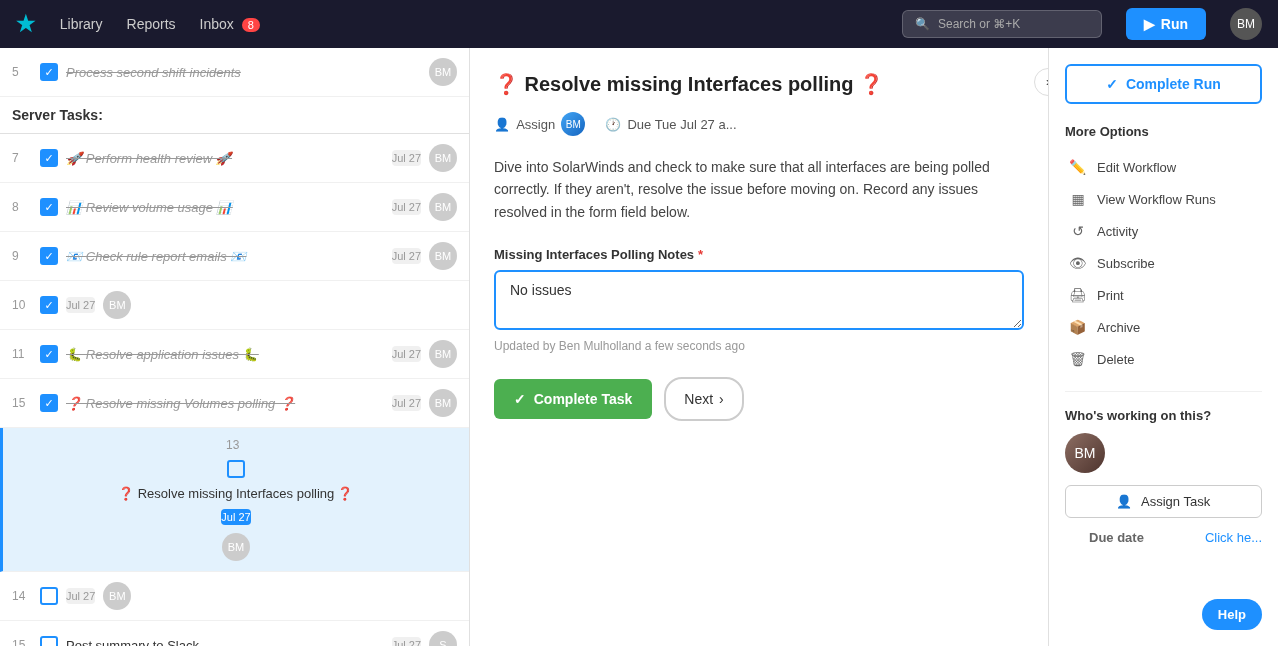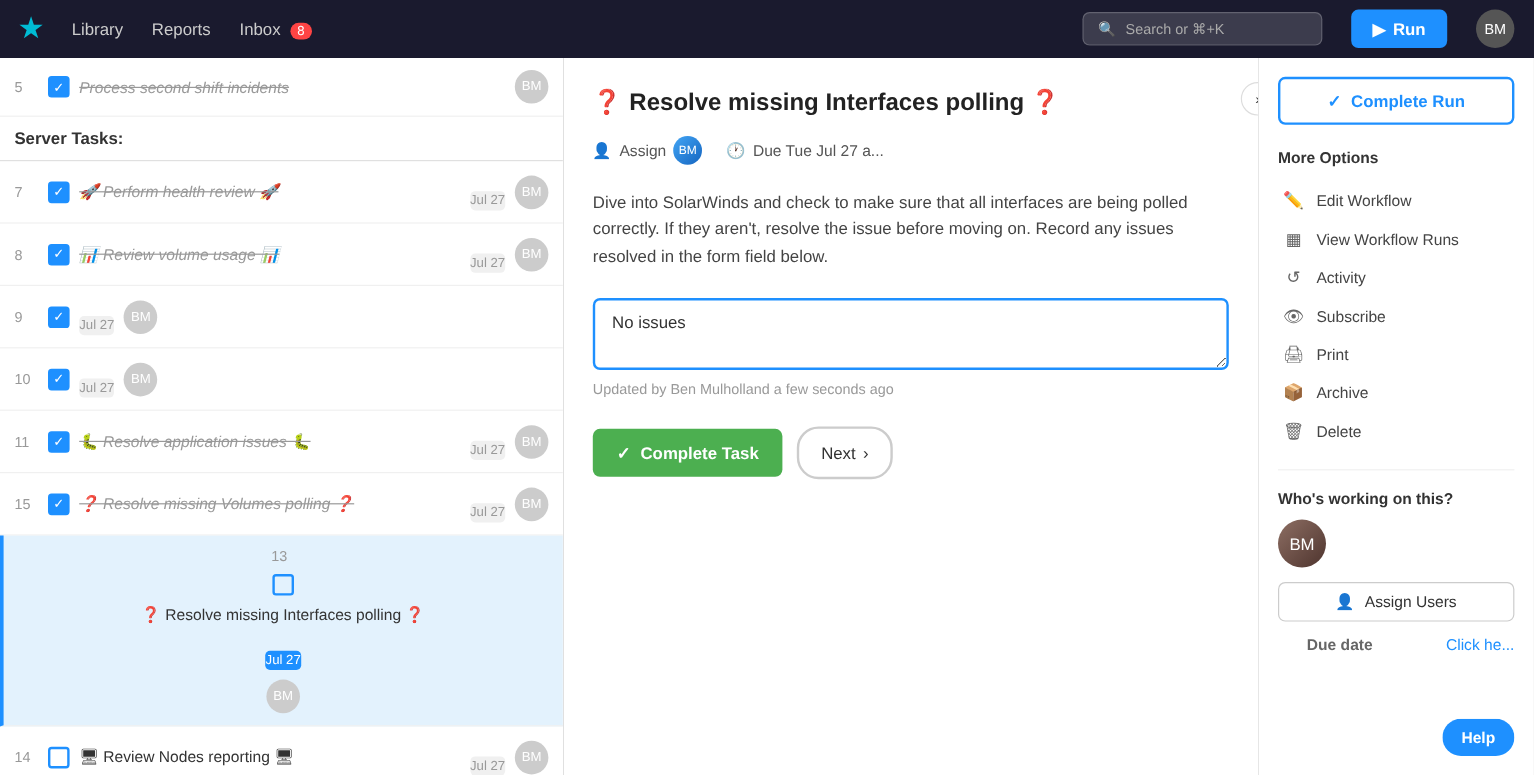--- a/index.html
+++ b/index.html
@@ -24,21 +24,21 @@
     
     .task-list { width: 470px; min-width: 470px; background: #fff; overflow-y: auto; border-right: 1px solid #e0e0e0; }
     .task-row { display: flex; align-items: center; padding: 10px 12px; border-bottom: 1px solid #f0f0f0; gap: 8px; cursor: pointer; }
     .task-row.selected { background: #e3f2fd; border-left: 3px solid #1e90ff; flex-direction: column; }
     .task-row.completed .task-title { text-decoration: line-through; color: #999; font-style: italic; }
     .task-row .row-num { color: #999; font-size: 12px; min-width: 20px; }
     .task-row .checkbox { width: 18px; height: 18px; border: 2px solid #1e90ff; border-radius: 3px; cursor: pointer; display: flex; align-items: center; justify-content: center; flex-shrink: 0; }
     .task-row .checkbox.checked { background: #1e90ff; }
     .task-row .checkbox.checked::after { content: '✓'; color: #fff; font-size: 11px; }
     .task-row .task-title { flex: 1; font-size: 13px; }
-    .task-row .date-badge { font-size: 11px; color: #999; background: #f0f0f0; border-radius: 4px; padding: 2px 0; margin-top: 15px; }
+    .task-row .date-badge { font-size: 11px; color: #999; background: #f0f0f0; border-radius: 4px; padding: 2px 0; }
     .task-row.selected .date-badge { background: #1e90ff; color: #fff; }
     .task-row .task-avatar { width: 28px; height: 28px; border-radius: 50%; background: #ccc; overflow: hidden; flex-shrink: 0; display: flex; align-items: center; justify-content: center; font-size: 11px; color: #fff; }
     .section-header { padding: 10px 12px; font-weight: 700; font-size: 14px; color: #333; border-bottom: 1px solid #e0e0e0; }
 
     
     .center-content { flex: 1; background: #fff; overflow-y: auto; padding: 24px; position: relative; }
     .toggle-sidebar-btn { position: absolute; right: -14px; top: 20px; width: 28px; height: 28px; background: #fff; border: 1px solid #ddd; border-radius: 50%; display: flex; align-items: center; justify-content: center; cursor: pointer; font-size: 12px; z-index: 10; }
     .task-detail-title { font-size: 20px; font-weight: 700; color: #222; margin-bottom: 16px; display: flex; align-items: center; gap: 8px; }
     .task-meta { display: flex; align-items: center; gap: 20px; margin-bottom: 20px; color: #555; font-size: 13px; }
     .task-meta .meta-item { display: flex; align-items: center; gap: 6px; cursor: pointer; }
@@ -117,20 +117,21 @@
       <div class="task-row completed">
     <span class="row-num">8</span>
     <div class="checkbox checked"></div>
     <span class="task-title">📊 Review volume usage 📊</span>
     <span class="date-badge">Jul 27</span>
     <div class="task-avatar av-blue">BM</div>
   </div>
       <div class="task-row completed">
     <span class="row-num">9</span>
     <div class="checkbox checked"></div>
+    <span class="task-title">📧 Check rule report emails 📧</span>
     <span class="date-badge">Jul 27</span>
     <div class="task-avatar av-blue">BM</div>
   </div>
       <div class="task-row completed">
     <span class="row-num">10</span>
     <div class="checkbox checked"></div>
     <span class="date-badge">Jul 27</span>
     <div class="task-avatar av-blue">BM</div>
   </div>
       <div class="task-row completed">
@@ -150,21 +151,20 @@
       <div class="task-row selected">
     <span class="row-num">13</span>
     <div class="checkbox "></div>
     <span class="task-title">❓ Resolve missing Interfaces polling ❓</span>
     <span class="date-badge">Jul 27</span>
     <div class="task-avatar av-blue">BM</div>
   </div>
       <div class="task-row">
     <span class="row-num">14</span>
     <div class="checkbox "></div>
-    <span class="task-title">🖥 Review Nodes reporting 🖥</span>
     <span class="date-badge">Jul 27</span>
     <div class="task-avatar av-blue">BM</div>
   </div>
       <div class="task-row">
     <span class="row-num">15</span>
     <div class="checkbox "></div>
     <span class="task-title">Post summary to Slack</span>
     <span class="date-badge">Jul 27</span>
     <div class="task-avatar av-teal">S</div>
   </div>
@@ -184,20 +184,24 @@
       <div class="meta-item">
         <span>🕐</span>
         <span>Due Tue Jul 27 a...</span>
       </div>
     </div>
 
     <div class="task-desc" id="task-desc">Dive into SolarWinds and check to make sure that all interfaces are being polled correctly. If they aren't, resolve the issue before moving on.
 
 Record any issues resolved in the form field below.</div>
 
+    <div class="form-label">
+      <span>Missing Interfaces Polling Notes</span>
+      <span class="required-star">*</span>
+    </div>
     <textarea class="form-textarea" id="notes-field" style="">No issues</textarea>
     <div class="updated-text">Updated by Ben Mulholland a few seconds ago</div>
 
     <div class="action-buttons">
       <button class="complete-btn">
         <span>✓</span>
         <span>Complete Task</span>
       </button>
       <button class="next-btn">
         <span>Next</span>
@@ -244,21 +248,21 @@
           <span>Delete</span>
         </div>
       </div>
 
     <hr class="section-divider">
 
     <div class="who-working-label">Who's working on this?</div>
     <div class="worker-avatar av-brown" style="background:linear-gradient(135deg,#8d6e63,#4e342e);">BM</div>
     <button class="assign-users-btn">
       <span>👤</span>
-      <span>Assign Users</span>
+      <span>Assign Task</span>
     </button>
 
     <div class="due-date-row">
       <span class="due-date-label">Due date</span>
       <a class="due-date-link">Click he...</a>
     </div>
   </div>
 
 </div>
 

